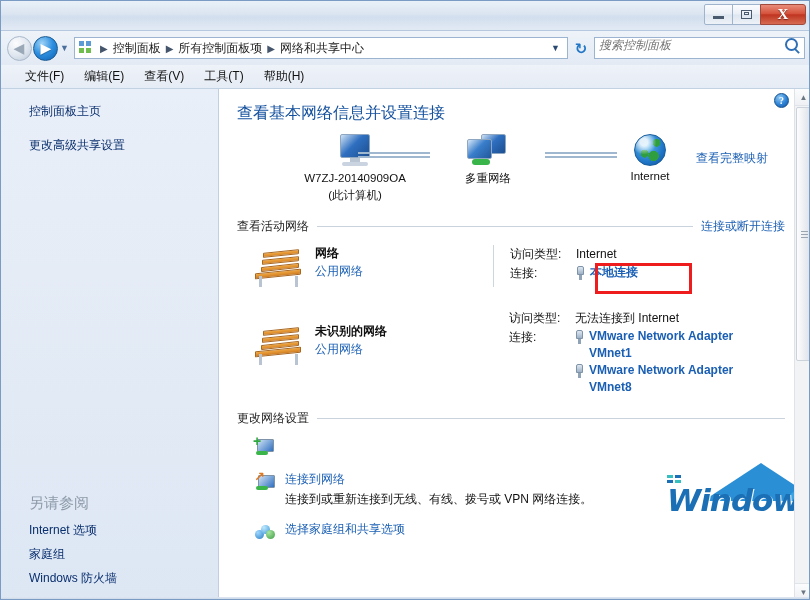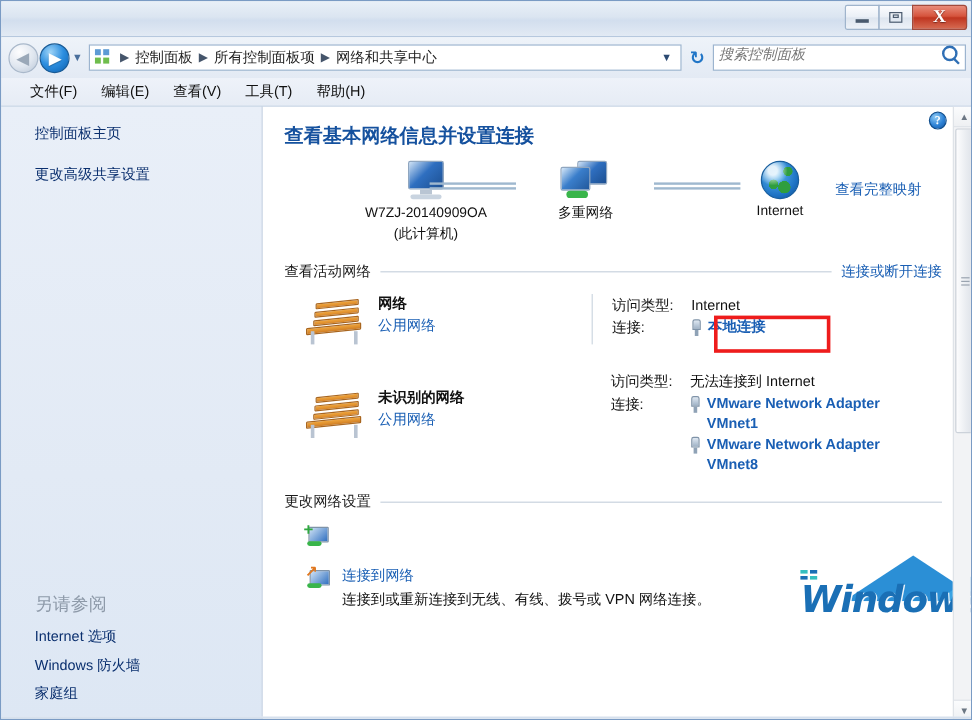--- a/index.html
+++ b/index.html
@@ -167,21 +167,21 @@
     position:absolute; right:22px; top:4px;
     width:15px;height:15px;border-radius:50%;
     background: radial-gradient(circle at 35% 28%, #8fcbf5 0%, #2d82d6 55%, #14539c 100%);
     border:1px solid #12508f;
     color:#fff;font-size:10px;font-weight:bold;
     display:flex;align-items:center;justify-content:center;
     font-family:"Liberation Serif", serif;
   }
 
   h1#pagetitle {
-    color:#15519e; font-size:16px; font-weight:bold;
+    color:#15519e; font-size:16px; font-weight:normal;
     margin: 8px 0 0 4px;
   }
 
   
   #netmap {
     position:relative; height:78px; margin-top:6px;
   }
   .node { position:absolute; text-align:center; }
   .node .lbl { font-size:11.5px; color:#111; margin-top:3px; line-height:14px; white-space:nowrap;}
   .link-line { position:absolute; height:6px; }
@@ -413,22 +413,22 @@
   <div id="content">
 
     <div id="sidebar">
       <a class="sb-link">控制面板主页</a>
       <div class="sb-gap"></div>
       <a class="sb-link">更改高级共享设置</a>
 
       <div id="seealso">
         <div class="sb-heading">另请参阅</div>
         <a class="sb-link">Internet 选项</a>
+        <a class="sb-link">家庭组</a>
         <a class="sb-link">Windows 防火墙</a>
-        <a class="sb-link">家庭组</a>
       </div>
     </div>
 
     <div id="main">
       <div id="mainpad">
 
         <div class="helpbtn">?</div>
 
         <h1 id="pagetitle">查看基本网络信息并设置连接</h1>
 
@@ -573,20 +573,32 @@
               <span class="pc"></span>
                 <span class="cord"></span>
                 <span class="arrow">↗</span>
             </div>
             <div class="opttext">
               <a class="t">连接到网络</a>
               <div class="d">连接到或重新连接到无线、有线、拨号或 VPN 网络连接。</div>
             </div>
           </div>
 
+          <div class="opt" style="margin-top:13px;">
+            <div class="optico">
+              <span class="ico-home">
+                  <s></s>
+                  <s></s>
+                  <s></s>
+                </span>
+            </div>
+            <div class="opttext">
+              <a class="t">选择家庭组和共享选项</a>
+            </div>
+          </div>
         </div>
 
       </div>
 
       <div id="watermark">
         <div id="wm-mount">
           <span class="peak p1"></span>
             <span class="peak p2"></span>
         </div>
         <div id="wm-dots">

